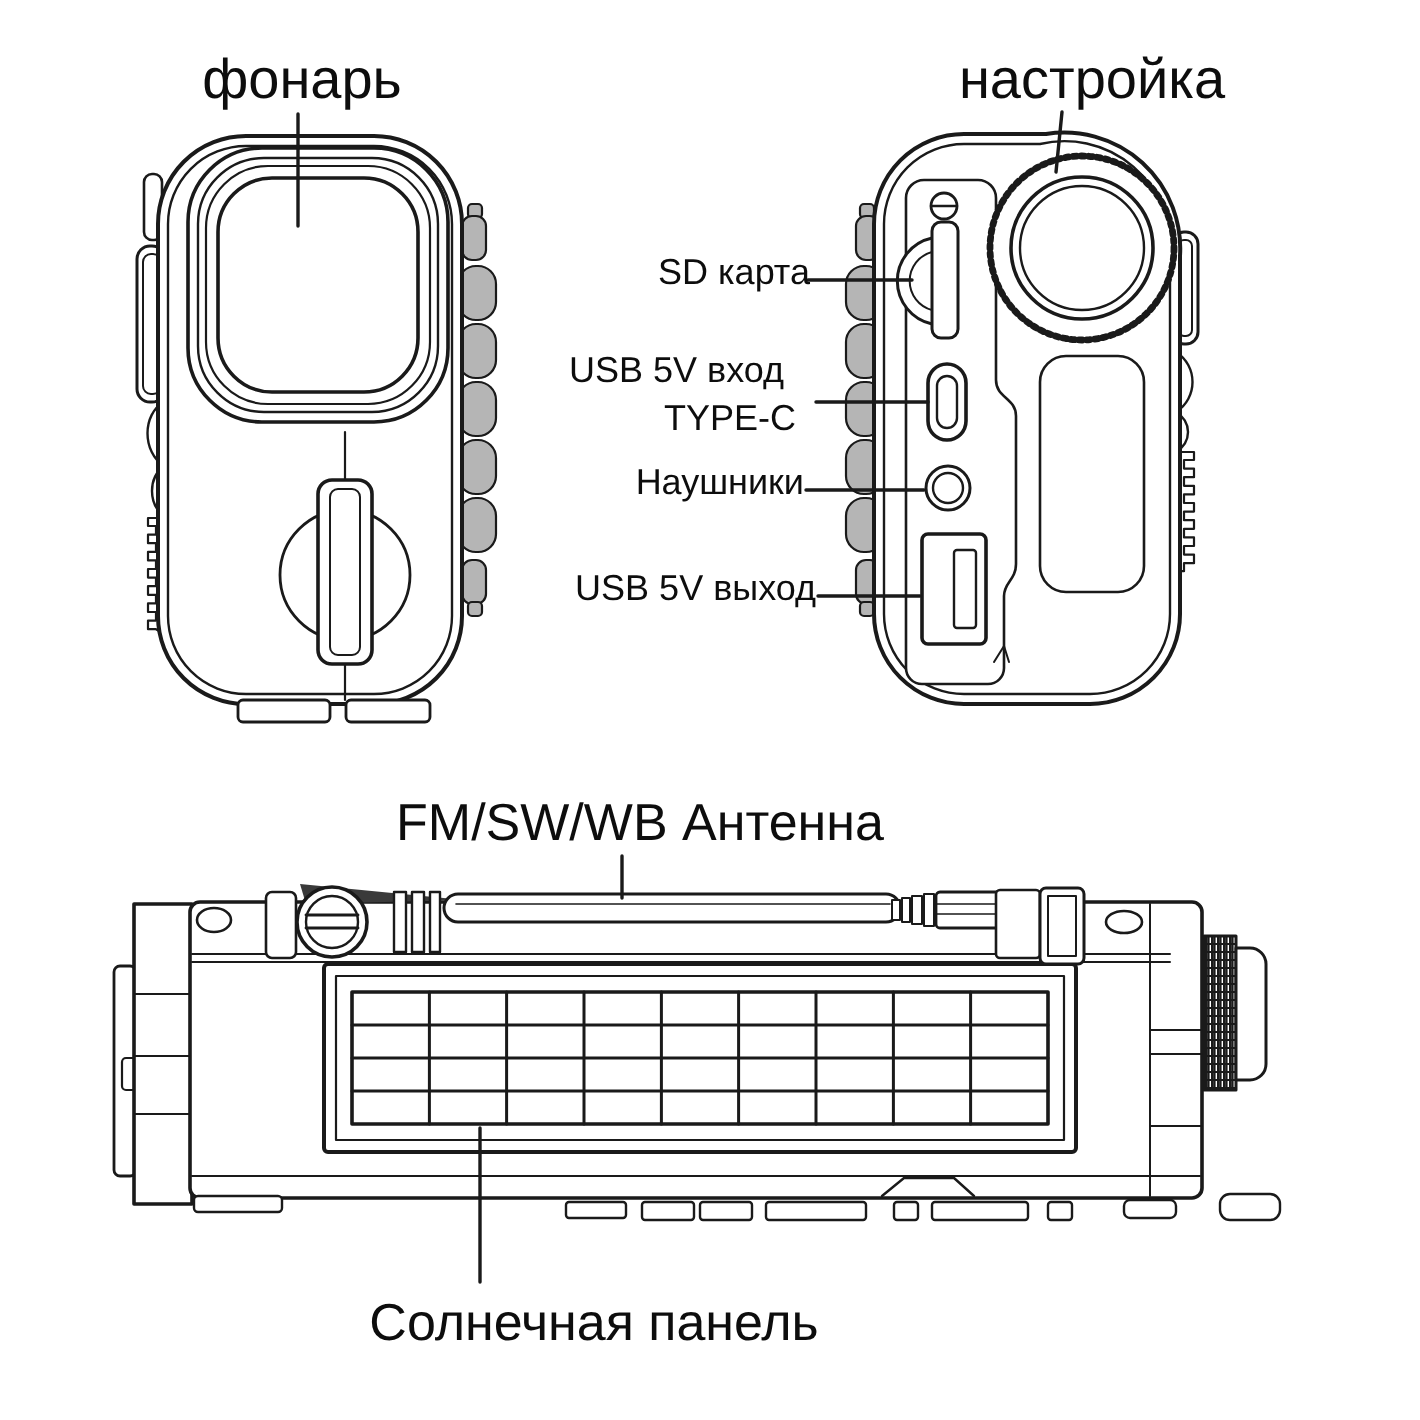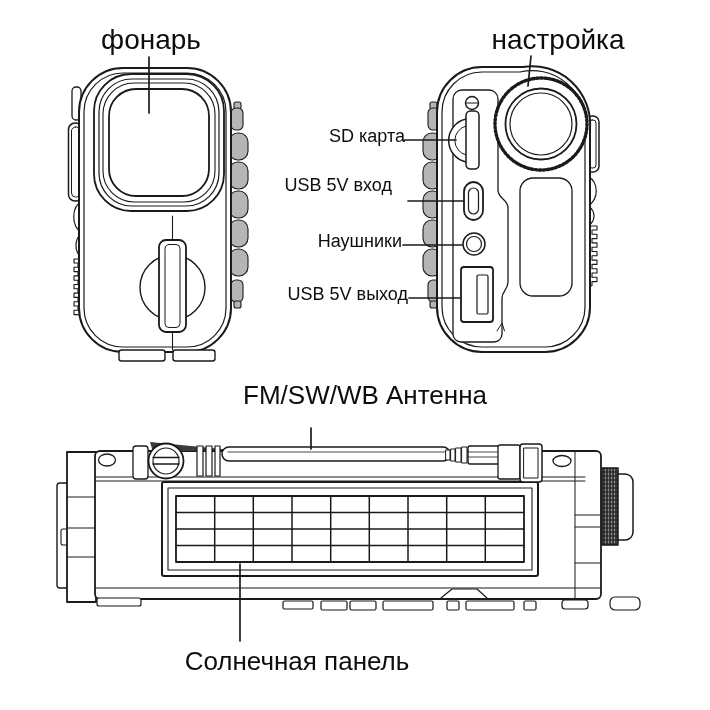--- a/index.html
+++ b/index.html
@@ -220,28 +220,29 @@
       <line x1="408" y1="201" x2="464" y2="201"></line>
       <line x1="403" y1="245" x2="462" y2="245"></line>
       <line x1="409" y1="298" x2="460" y2="298"></line>
       <line x1="311" y1="428" x2="311" y2="449"></line>
       <line x1="240" y1="564" x2="240" y2="641"></line>
     </g>
   </svg>
 
   <div class="lbl big center" style="left:151px;top:25px;">фонарь</div>
 
-  <div class="lbl big center" style="left:546px;top:25px;margin-left:12px;">настройка</div>
+  <div class="lbl big center" style="left:546px;top:25px;">настройка</div>
 
   <div class="lbl port rt" style="left:235px;top:127px;width:170px;">SD карта</div>
 
   <div class="lbl port rt" style="left:192px;top:176px;width:200px;">USB 5V вход</div>
 
+  <div class="lbl port rt" style="left:208px;top:200px;width:190px;">TYPE-C</div>
 
   <div class="lbl port rt" style="left:202px;top:232px;width:200px;">Наушники</div>
 
   <div class="lbl port rt" style="left:208px;top:285px;width:200px;">USB 5V выход</div>
 
-  <div class="lbl mid center" style="left:320px;top:382px;margin-left:45px;">FM/SW/WB Антенна</div>
+  <div class="lbl mid center" style="left:320px;top:398px;">FM/SW/WB Антенна</div>
 
   <div class="lbl mid center" style="left:297px;top:648px;">Солнечная панель</div>
 
 </div>
 
 </body></html>

